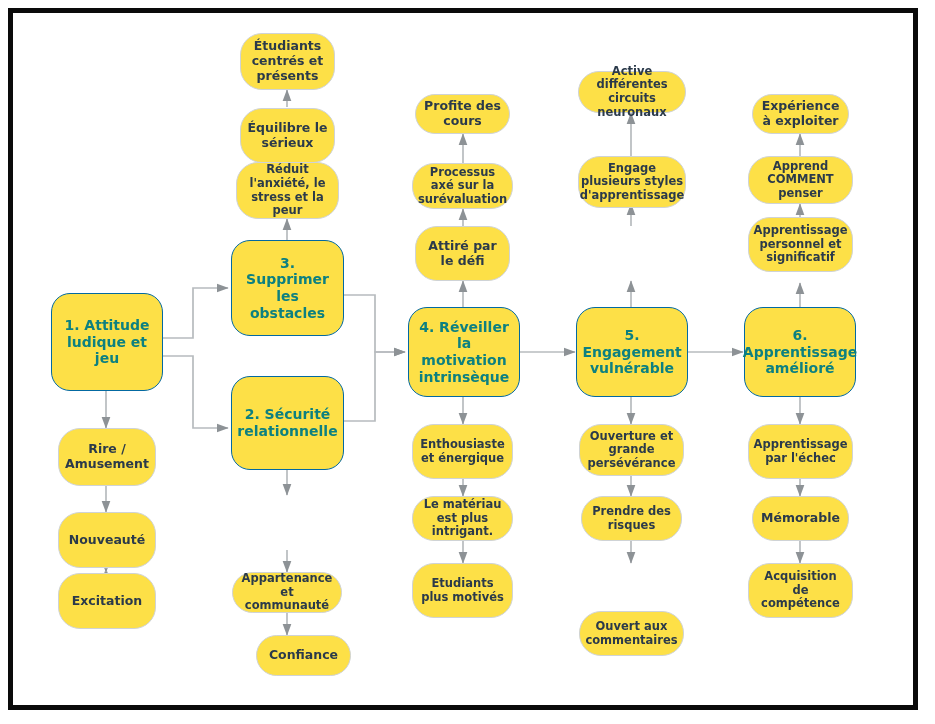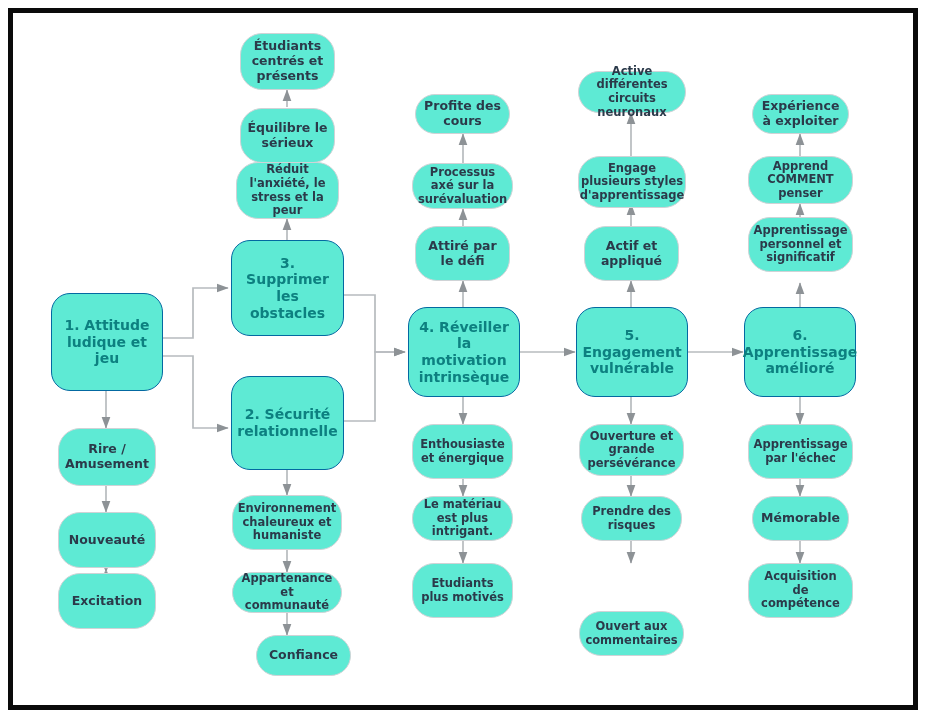--- a/index.html
+++ b/index.html
@@ -10,21 +10,21 @@
   #frame{
     position:absolute;left:8px;top:8px;width:910px;height:702px;
     border:5px solid #0a0a0a;background:#ffffff;box-sizing:border-box;
   }
   #canvas{position:absolute;left:0;top:0;width:935px;height:724px;}
   svg#wires{position:absolute;left:0;top:0;width:935px;height:724px;pointer-events:none;}
 
   .node{
     position:absolute;box-sizing:border-box;
     display:flex;align-items:center;justify-content:center;text-align:center;
-    background:#5eead4;border:1px solid #cfd3d6;
+    background:#fde047;border:1px solid #cfd3d6;
     line-height:1.18;
   }
   .pill{
     border-radius:22px;
     color:#2b3a4a;font-weight:bold;font-size:12.5px;
     padding:2px 6px;
   }
   .pill.sm{font-size:11.5px;}
   .main{
     border-radius:19px;border:1px solid #0369a1;
@@ -112,35 +112,33 @@
   <div class="node main" style="left:744px;top:307px;width:112px;height:90px;">6. Apprentissage amélioré</div>
 
   <div class="node pill" style="left:58px;top:428px;width:98px;height:58px;">Rire / Amusement</div>
   <div class="node pill" style="left:58px;top:512px;width:98px;height:56px;">Nouveauté</div>
   <div class="node pill" style="left:58px;top:573px;width:98px;height:56px;">Excitation</div>
 
   <div class="node pill" style="left:240px;top:33px;width:95px;height:57px;">Étudiants centrés et présents</div>
   <div class="node pill" style="left:240px;top:108px;width:95px;height:55px;">Équilibre le sérieux</div>
   <div class="node pill sm" style="left:236px;top:162px;width:103px;height:57px;">Réduit l'anxiété, le stress et la peur</div>
 
-  <div class="node pill sm" style="left:232px;top:495px;width:110px;height:55px;">Environnement chaleureux et humaniste</div>
   <div class="node pill sm" style="left:232px;top:572px;width:110px;height:41px;">Appartenance et communauté</div>
   <div class="node pill" style="left:256px;top:635px;width:95px;height:41px;text-align:center;">Confiance</div>
 
   <div class="node pill" style="left:415px;top:94px;width:95px;height:40px;">Profite des cours</div>
   <div class="node pill sm" style="left:412px;top:163px;width:101px;height:46px;">Processus axé sur la surévaluation</div>
   <div class="node pill" style="left:415px;top:226px;width:95px;height:55px;">Attiré par le défi</div>
 
   <div class="node pill sm" style="left:412px;top:424px;width:101px;height:55px;">Enthousiaste et énergique</div>
   <div class="node pill sm" style="left:412px;top:496px;width:101px;height:45px;">Le matériau est plus intrigant.</div>
   <div class="node pill sm" style="left:412px;top:563px;width:101px;height:55px;">Etudiants plus motivés</div>
 
   <div class="node pill sm" style="left:578px;top:71px;width:108px;height:42px;">Active différentes circuits neuronaux</div>
   <div class="node pill sm" style="left:578px;top:156px;width:108px;height:52px;">Engage plusieurs styles d'apprentissage</div>
-  <div class="node pill" style="left:584px;top:226px;width:95px;height:55px;">Actif et appliqué</div>
 
   <div class="node pill sm" style="left:579px;top:424px;width:105px;height:52px;">Ouverture et grande persévérance</div>
   <div class="node pill sm" style="left:581px;top:496px;width:101px;height:45px;">Prendre des risques</div>
   <div class="node pill sm" style="left:579px;top:563px;width:105px;height:45px;margin-top:48px;">Ouvert aux commentaires</div>
 
   <div class="node pill" style="left:752px;top:94px;width:97px;height:40px;">Expérience à exploiter</div>
   <div class="node pill sm" style="left:748px;top:156px;width:105px;height:48px;">Apprend COMMENT penser</div>
   <div class="node pill sm" style="left:748px;top:217px;width:105px;height:55px;">Apprentissage personnel et significatif</div>
 
   <div class="node pill sm" style="left:748px;top:424px;width:105px;height:55px;">Apprentissage par l'échec</div>

